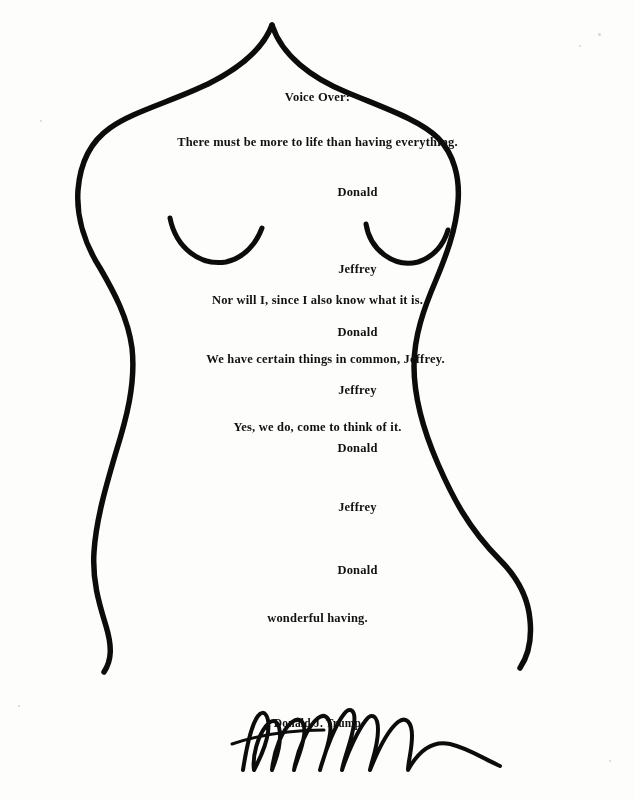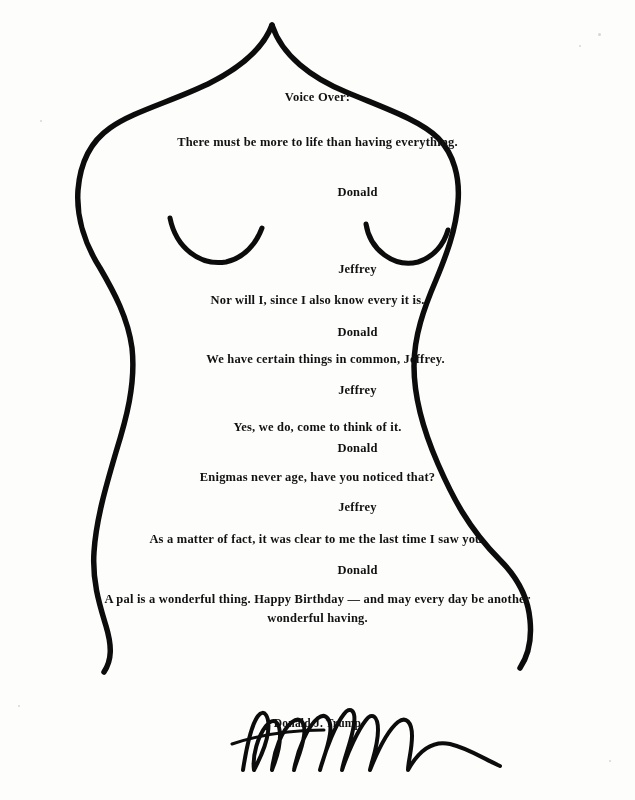--- a/index.html
+++ b/index.html
@@ -118,36 +118,33 @@
     </g>
   </svg>
 
   <div id="text-layer">
     <div class="line dialogue" style="top:135px;">There must be more to life than having everything.</div>
     <div class="line heading" style="top:90px;">Voice Over:</div>
 
     <div class="line speaker" style="top:185px;">Donald</div>
 
     <div class="line speaker" style="top:262px;">Jeffrey</div>
-    <div class="line dialogue" style="top:293px;">Nor will I, since I also know every it is.</div>
+    <div class="line dialogue" style="top:293px;">Nor will I, since I also know what it is.</div>
 
     <div class="line speaker" style="top:325px;">Donald</div>
     <div class="line dialogue" style="top:352px;padding-left:8px;">We have certain things in common, Jeffrey.</div>
 
     <div class="line speaker" style="top:383px;">Jeffrey</div>
     <div class="line dialogue" style="top:420px;">Yes, we do, come to think of it.</div>
 
     <div class="line speaker" style="top:441px;">Donald</div>
-    <div class="line dialogue" style="top:470px;">Enigmas never age, have you noticed that?</div>
 
     <div class="line speaker" style="top:500px;">Jeffrey</div>
-    <div class="line dialogue wide" style="top:532px;">As a matter of fact, it was clear to me the last time I saw you.</div>
 
     <div class="line speaker" style="top:563px;">Donald</div>
-    <div class="line dialogue wide" style="top:592px;">A pal is a wonderful thing. Happy Birthday — and may every day be another</div>
     <div class="line dialogue" style="top:611px;">wonderful having.</div>
 
     <div class="line sig-name" style="top:688px;margin-top:28px;">Donald J. Trump</div>
   </div>
 
   <svg style="position:absolute;left:0;top:0;width:635px;height:800px;" viewBox="0 0 635 800">
     <g fill="none" stroke="#0c0c0c" stroke-linecap="round" stroke-linejoin="round" stroke-width="4">
       <path d="M 243 770
                C 247 744, 252 724, 258 716
                C 264 708, 270 716, 268 732

